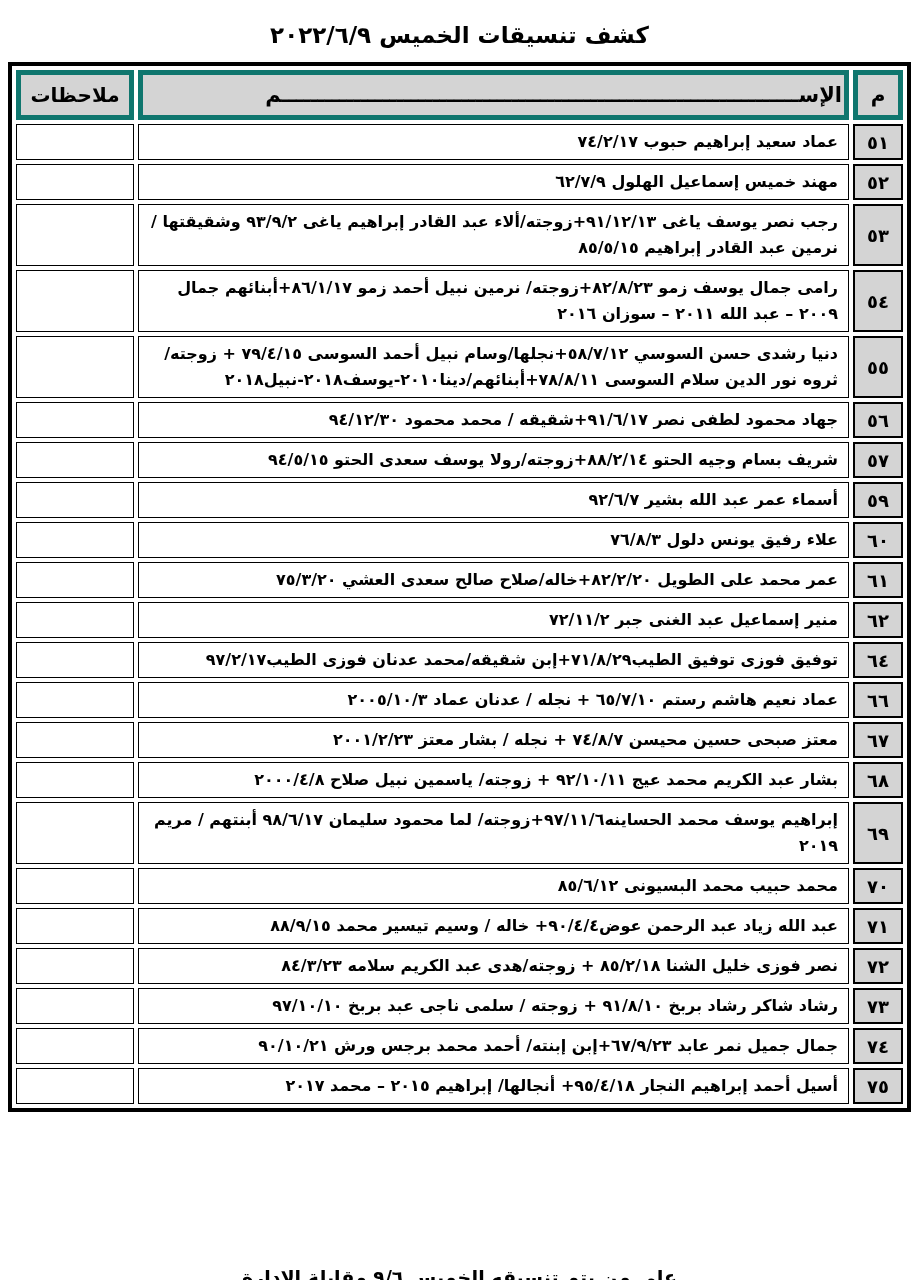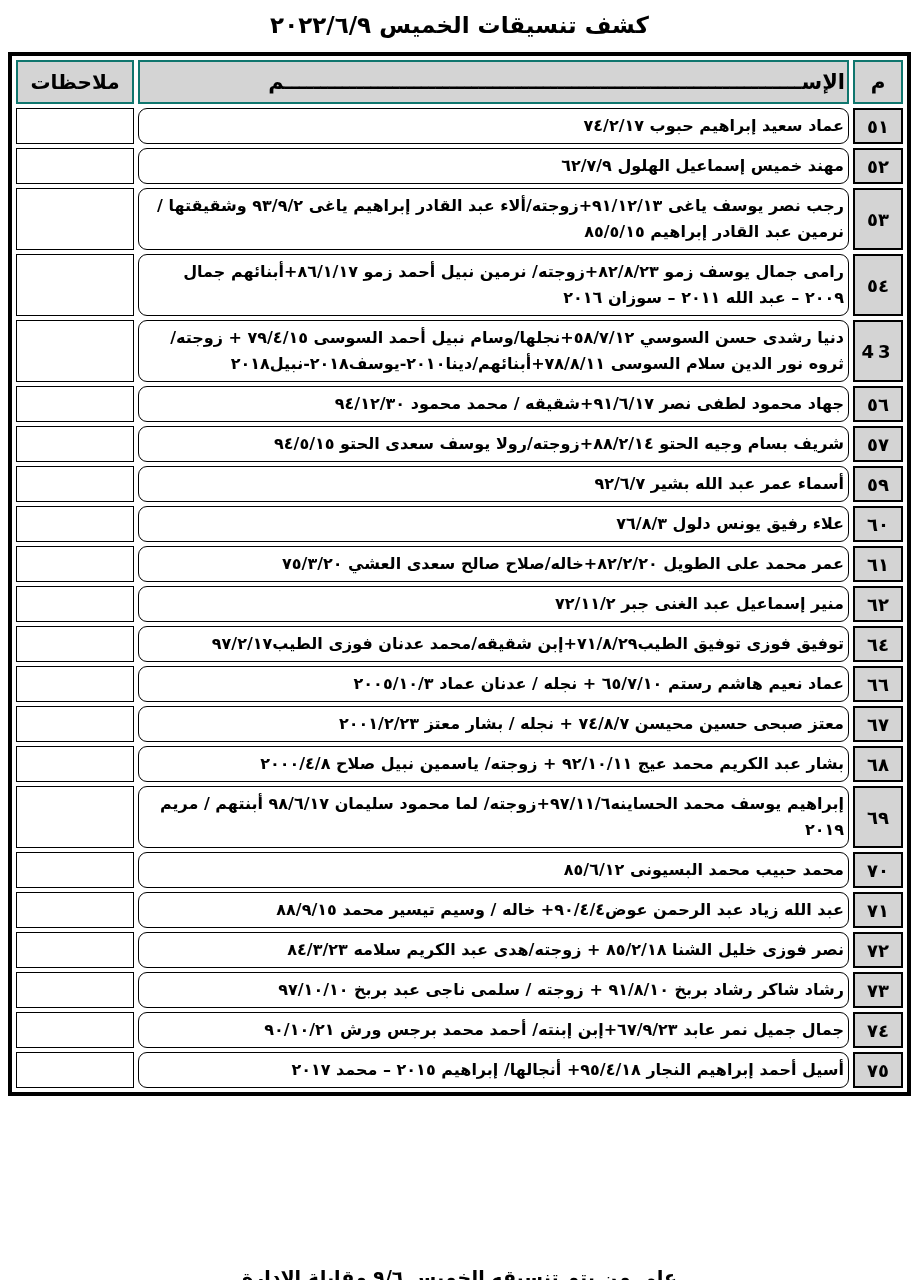--- a/index.html
+++ b/index.html
@@ -6,21 +6,21 @@
   .page{
     position:relative;
     width:919px;height:1280px;
     background:#ffffff;
     overflow:hidden;
     font-family:"DejaVu Sans",sans-serif;
     color:#000;
   }
   .doc-title{
     direction:rtl;
-    padding-top:12px;
+    padding-top:22px;
     text-align:center;
     font-size:23px;
     font-weight:bold;
     letter-spacing:0.5px;
   }
   .table-wrap{
     margin:14px 8px 0 8px;
     border:4px solid #000;
     background:#ffffff;
     padding:0px;
@@ -29,21 +29,21 @@
     width:100%;
     border-collapse:separate;
     border-spacing:4px;
     direction:rtl;
     table-layout:fixed;
   }
   col.c-serial{width:50px;}
   col.c-notes{width:118px;}
   th{
     background:#d4d4d4;
-    border:2px solid #0f766e;
+    border:5px solid #0f766e;
     font-weight:bold;
     padding:8px 2px;
     text-align:center;
     vertical-align:middle;
   }
   th.h-serial{font-size:20px;}
   th.h-name{
     font-size:21px;
     overflow:hidden;
     white-space:nowrap;
@@ -61,22 +61,21 @@
     border:2px solid #000;
     text-align:center;
     font-size:18px;
     letter-spacing:4px;
     padding:2px 0;
   }
   td.name{
     text-align:right;
     font-size:16px;
     line-height:26px;
-    padding:4px 4px;
-    border-radius:9px;
+    padding:4px 10px;
   }
   td.notes{
     background:#ffffff;
   }
   .footer-line{
     position:absolute;
     top:1266px;
     left:0;right:0;
     direction:rtl;
     text-align:center;
@@ -121,21 +120,21 @@
       <td class="serial">٥٣</td>
       <td class="name">رجب نصر يوسف ياغى ٩١/١٢/١٣+زوجته/ألاء عبد القادر إبراهيم ياغى ٩٣/٩/٢ وشقيقتها / نرمين عبد القادر إبراهيم ٨٥/٥/١٥</td>
       <td class="notes"></td>
     </tr>
           <tr>
       <td class="serial">٥٤</td>
       <td class="name">رامى جمال يوسف زمو ٨٢/٨/٢٣+زوجته/ نرمين نبيل أحمد زمو ٨٦/١/١٧+أبنائهم جمال ٢٠٠٩ – عبد الله ٢٠١١ – سوزان ٢٠١٦</td>
       <td class="notes"></td>
     </tr>
           <tr>
-      <td class="serial">43</td>
+      <td class="serial">٥٥</td>
       <td class="name">دنيا رشدى حسن السوسي ٥٨/٧/١٢+نجلها/وسام نبيل أحمد السوسى ٧٩/٤/١٥ + زوجته/ثروه نور الدين سلام السوسى ٧٨/٨/١١+أبنائهم/دينا٢٠١٠-يوسف٢٠١٨-نبيل٢٠١٨</td>
       <td class="notes"></td>
     </tr>
           <tr>
       <td class="serial">٥٦</td>
       <td class="name">جهاد محمود لطفى نصر ٩١/٦/١٧+شقيقه / محمد محمود ٩٤/١٢/٣٠</td>
       <td class="notes"></td>
     </tr>
           <tr>
       <td class="serial">٥٧</td>

